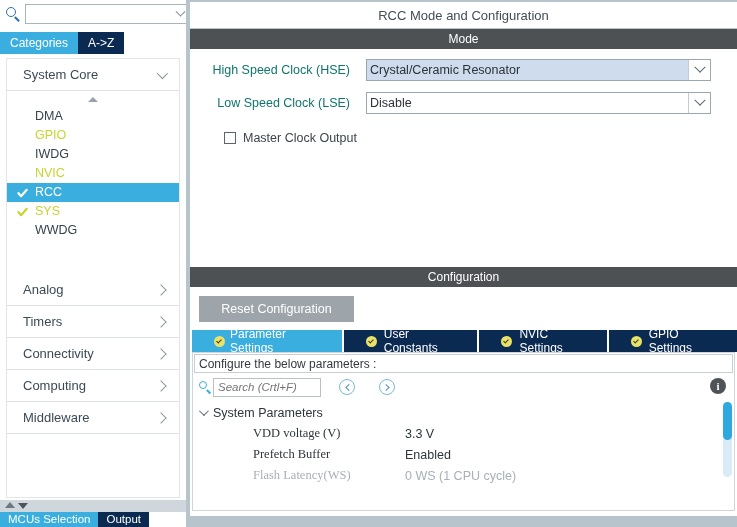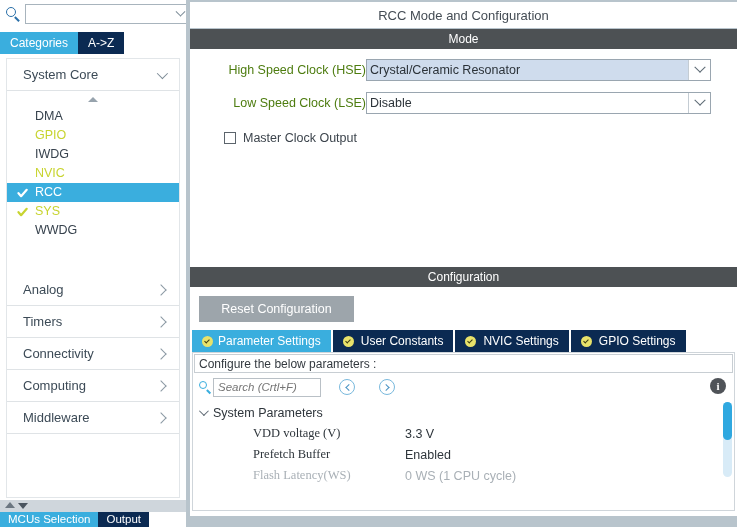--- a/index.html
+++ b/index.html
@@ -132,22 +132,22 @@
   }
   #mode-panel {
     position: absolute; left: 4px; top: 29px; width: 547px; height: 230px;
     background: #ffffff;
   }
   #mode-body { position: relative; height: 210px; background: #ffffff; }
   .field-row {
     display: flex; align-items: center; height: 24px; margin-top: 9px;
   }
   .field-label {
-    width: 176px; text-align: right; padding-right: 0;
-    font-size: 12.5px; color: #4d7c0f;
+    width: 176px; text-align: right; padding-right: 16px;
+    font-size: 12.5px; color: #0f766e;
   }
   .field-combo {
     flex: 0 0 auto; width: 345px; height: 22px; border: 1px solid #9aa6b0;
     display: flex; align-items: center; background: #ffffff;
   }
   .field-combo.highlight { background: #cfdced; }
   .field-combo .val {
     flex: 1 1 auto; padding-left: 3px; font-size: 12.5px; color: #2b3238;
     white-space: nowrap; overflow: hidden;
   }
@@ -178,21 +178,21 @@
   #reset-row { height: 43px; display: flex; align-items: center; padding-left: 9px; }
   #reset-btn {
     width: 155px; height: 26px; background: #9da5ab; color: #ffffff;
     font-size: 12.5px; border: none; display: flex;
     align-items: center; justify-content: center; cursor: pointer;
     font-family: "Liberation Sans", sans-serif;
   }
   #config-tabs { display: flex; height: 22px; padding-left: 2px; gap: 2px; }
   .ctab {
     height: 22px; display: flex; align-items: center; gap: 5px;
-    padding: 0 10px; font-size: 12px; cursor: pointer;
+    padding: 0 22px; font-size: 12px; cursor: pointer;
   }
   .ctab.active { background: #3aaede; color: #ffffff; }
   .ctab.inactive { background: #0b2a52; color: #ffffff; gap: 7px; }
   .tab-dot {
     width: 11px; height: 11px; border-radius: 50%;
     background: #e8e26a; display: flex; align-items: center;
     justify-content: center; flex: 0 0 auto;
   }
   .tab-dot .tick {
     width: 5px; height: 2.5px; border-left: 1.5px solid #3b3b14;

